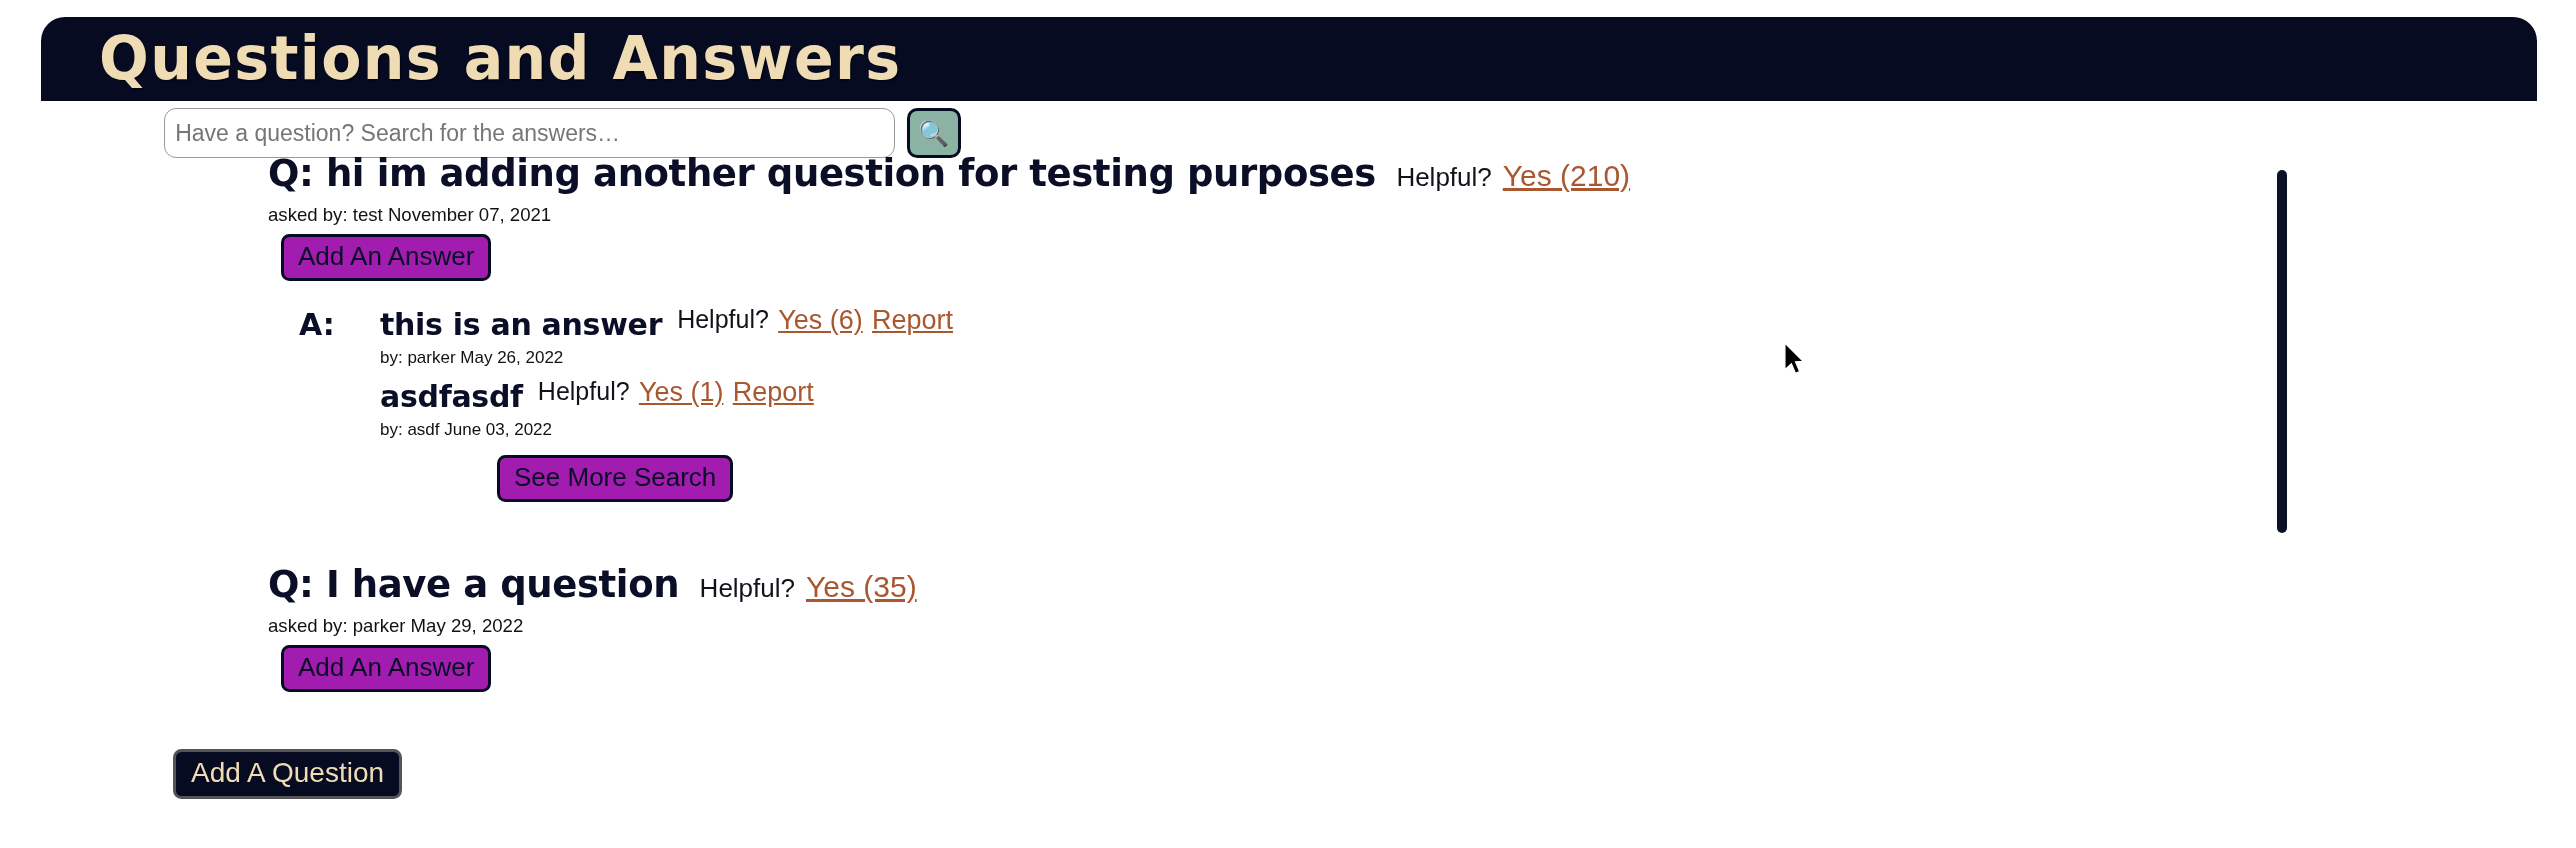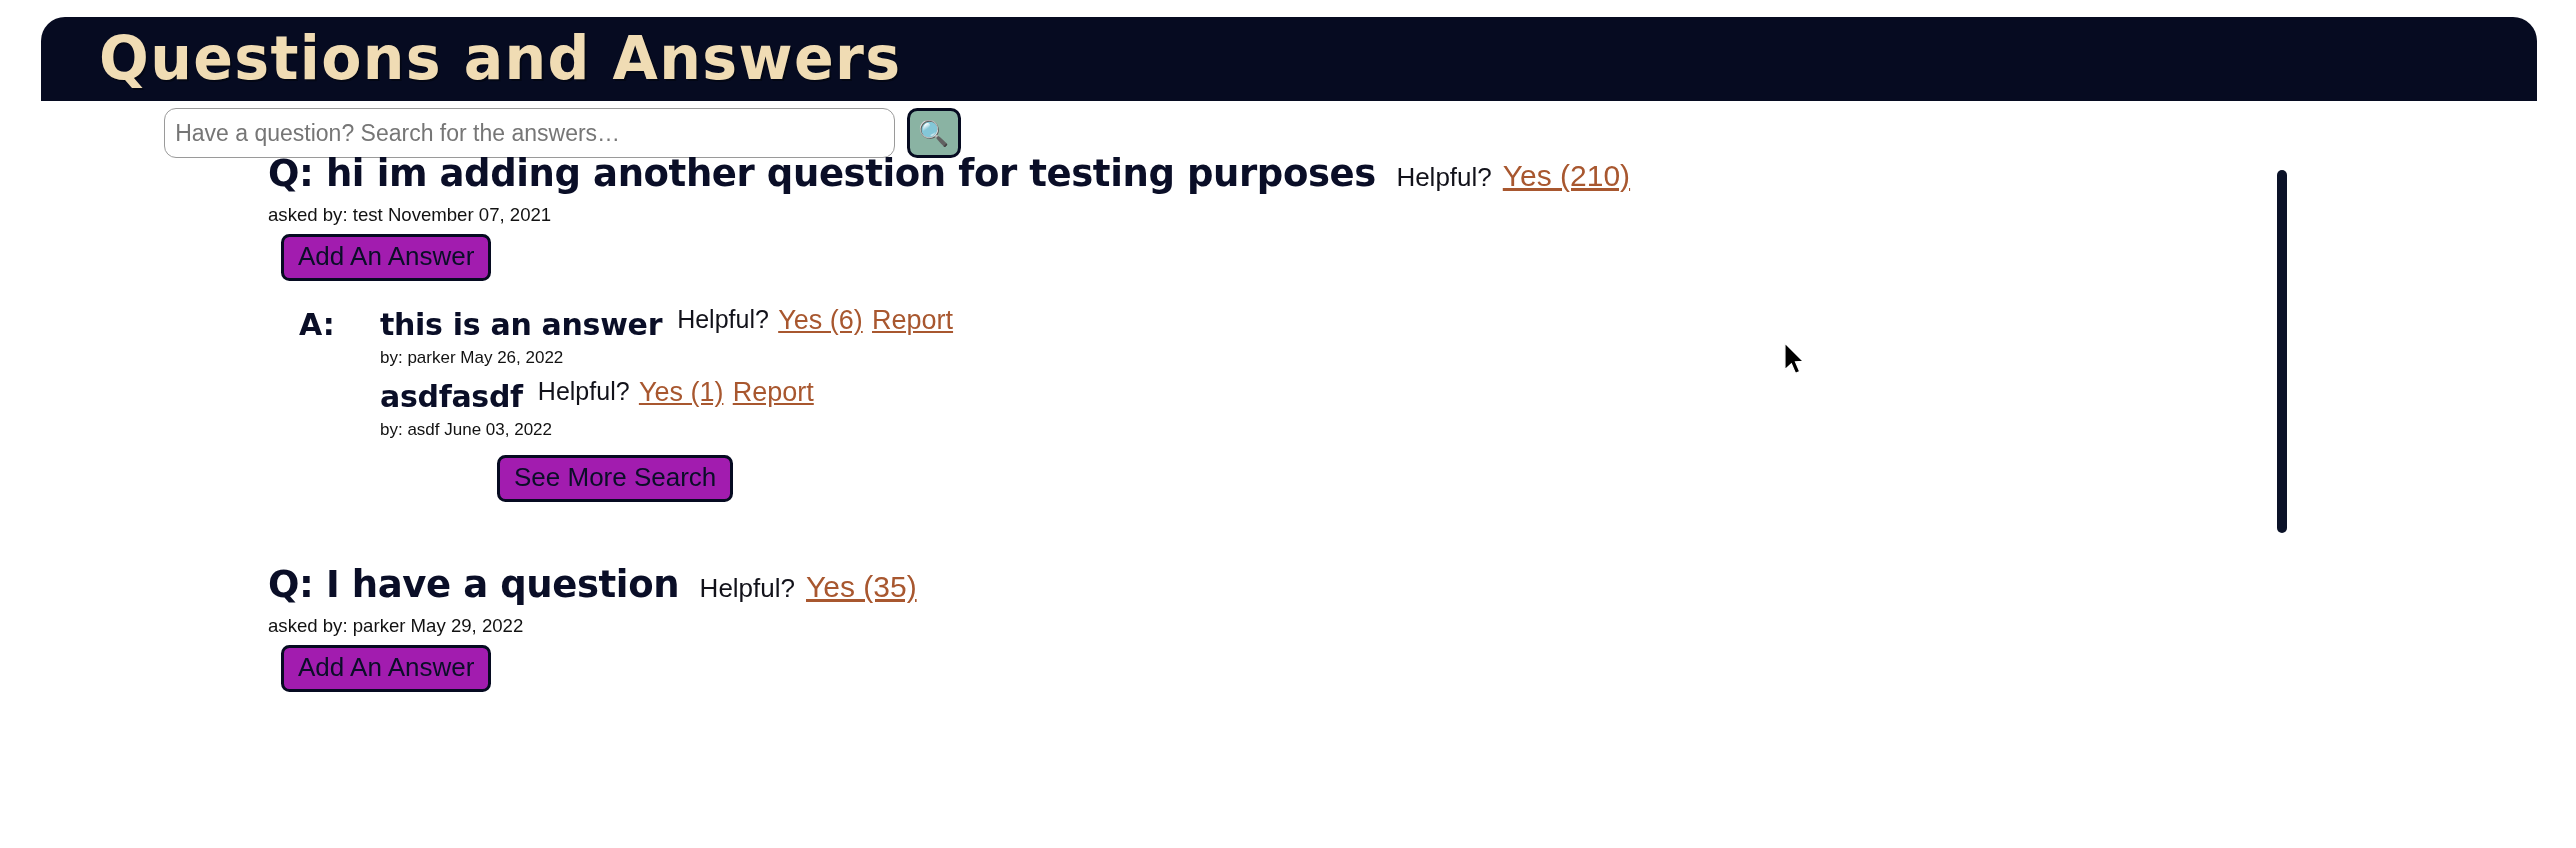--- a/index.html
+++ b/index.html
@@ -379,20 +379,21 @@
 
       <div class="btn-row">
         <button class="btn">Add An Answer</button>
       </div>
     </div>
 
   </div>
 
   <div class="footer-buttons">
     <br>
+    <button class="btn-add-question">Add A Question</button>
   </div>
 
   <div class="scrollbar-track">
     <div class="scrollbar-thumb"></div>
   </div>
 
   <svg class="mouse-cursor" viewBox="0 0 28 40" xmlns="http://www.w3.org/2000/svg">
     <path d="M2,1 L2,30 L9,23.5 L13.5,34 L18,32 L13.5,21.5 L22,21 Z" fill="#000000" stroke="#ffffff" stroke-width="1.4"></path>
   </svg>
 

